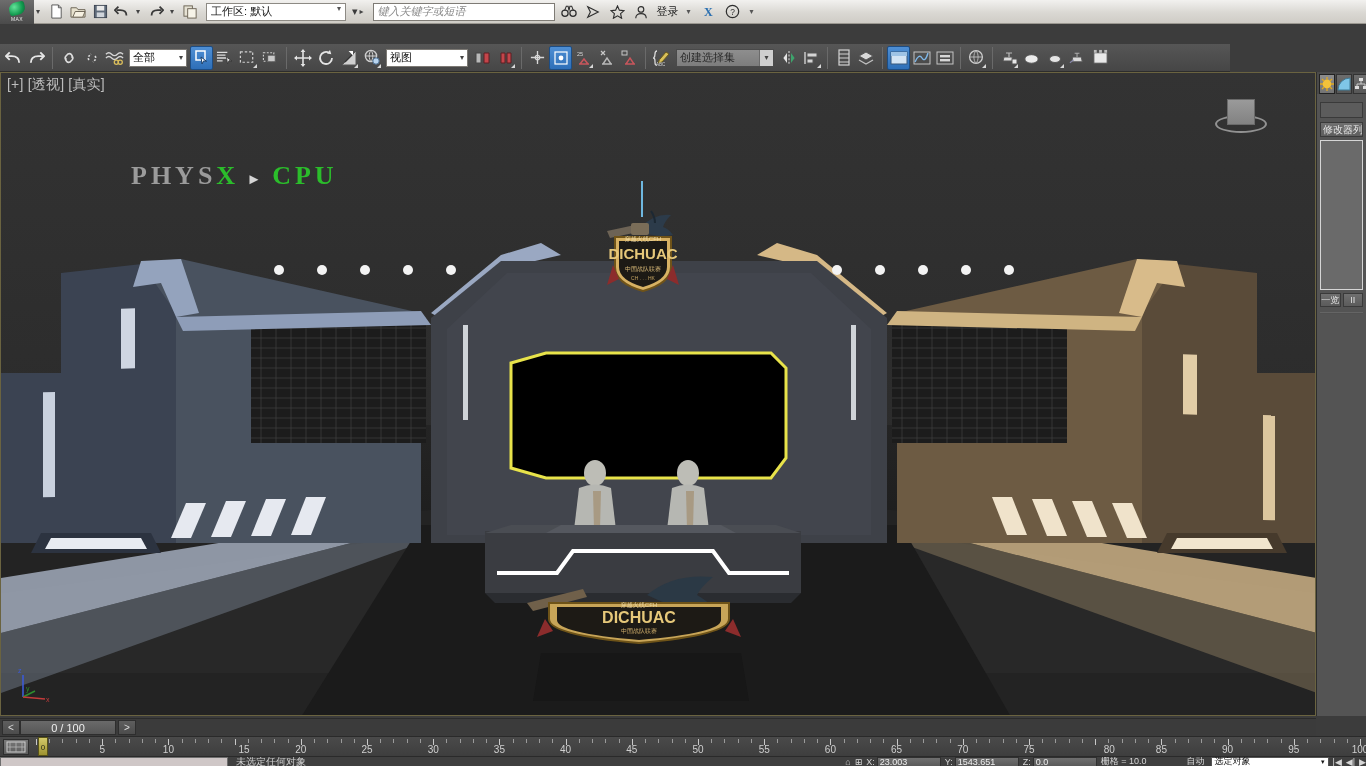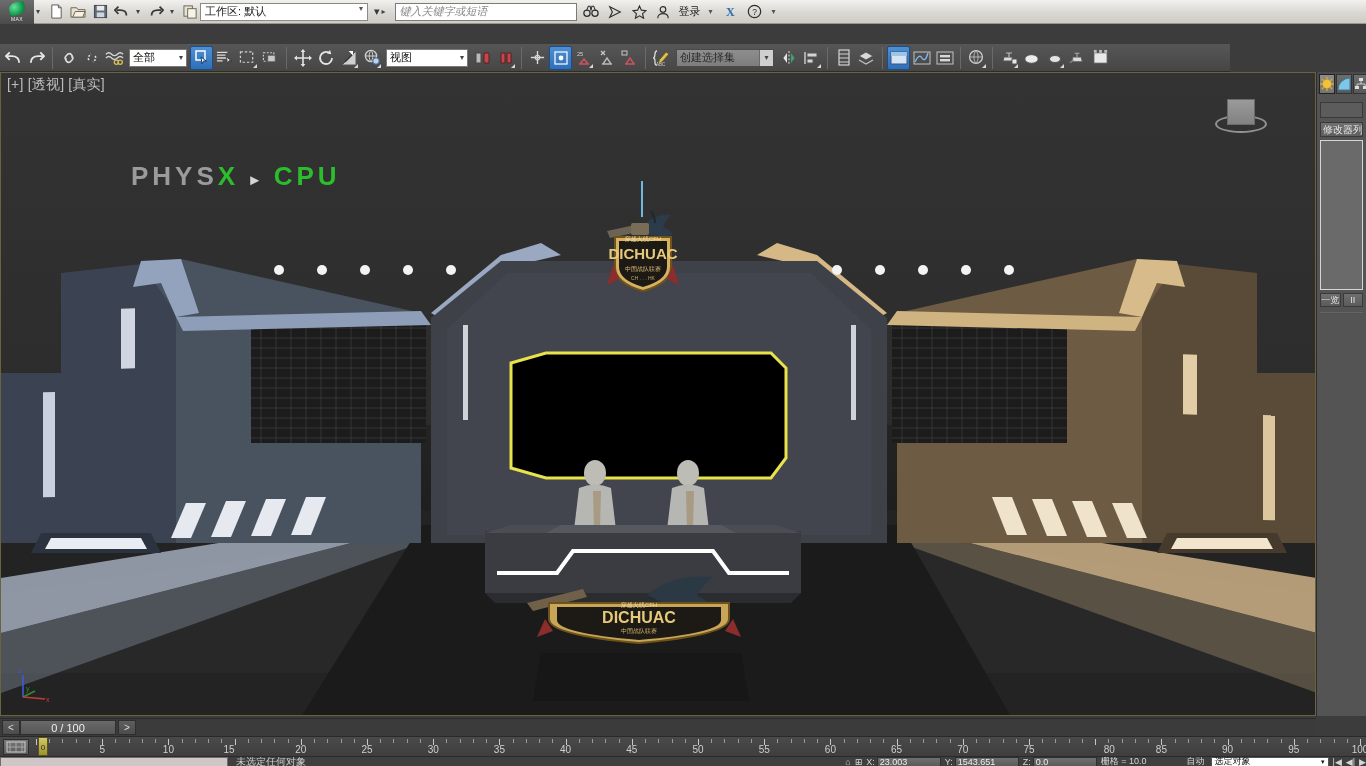--- a/index.html
+++ b/index.html
@@ -34,21 +34,21 @@
   }
   .appbtn .maxtxt { font-size:5px; color:#e8e8e8; letter-spacing:.4px; margin-top:1px;}
   .tb-caret { font-size:8px; color:#444; margin:0 4px 0 2px; }
   .qbar { display:flex; align-items:center; gap:2px; padding-left:2px;}
   .qicon {
     width:20px; height:20px; display:flex; align-items:center; justify-content:center;
     border-radius:2px;
   }
   .qicon svg { display:block; }
   .wsbox {
-    margin-left:0; width:168px; height:18px;
+    margin-left:6px; width:140px; height:18px;
     background:#fff; border:1px solid #8d8a84;
     display:flex; padding:0 4px;
     font-size:11px; color:#1a1a1a;
     position: relative;
   }
   .wsbox .wsarrow { position:absolute; right:4px; font-size:8px; color:#555; }
   .wsmore { margin-left:6px; font-size:11px; color:#3a3a3a; }
   .apptitle {
     flex:1; text-align:center; font-size:14px; color:#1c1c1c;
     letter-spacing:.1px; padding-right:80px;
@@ -114,21 +114,21 @@
   .viewport {
     position:absolute; left:0; top:72px; width:1316px; height:644px;
     background:#2f2f2f; overflow:hidden;
     border:1px solid #6a6340;
   }
   .vp-label {
     position:absolute; left:6px; top:3px; font-size:14px; color:#bdbdbd; z-index:30;
     letter-spacing:.2px;
   }
   .physx { position:absolute; left:130px; top:88px; z-index:30;
-    font-family:Liberation Sans, sans-serif;
+    font-family:Liberation Serif, serif;
     font-size:26px; font-weight:bold; letter-spacing:4px; }
   .physx .g { color:#9b9b9b; }
   .physx .gr { color:#2bbd2b; }
   .physx .ar { color:#d5d5d5; font-size:16px; }
 
   
   .scene { position:absolute; inset:0;
     background:
       linear-gradient(#2b2b2b 0%, #262626 48%, #202020 60%, #1b1b1b 100%);
   }
@@ -924,21 +924,21 @@
         <div class="tick" style="left: 1231.32px;"></div>
         <div class="tick" style="left: 1244.56px;"></div>
         <div class="tick maj" style="left: 1257.8px;"></div>
         <div class="tick" style="left: 1271.04px;"></div>
         <div class="tick" style="left: 1284.28px;"></div>
         <div class="tick" style="left: 1297.52px;"></div>
         <div class="tick" style="left: 1310.76px;"></div>
         <div class="tick maj" style="left: 1324px;"></div>
         <div class="ticklbl" style="left: 66.2px;">5</div>
         <div class="ticklbl" style="left: 132.4px;">10</div>
-        <div class="ticklbl" style="left: 193px;">15</div>
+        <div class="ticklbl" style="left: 208px;">15</div>
         <div class="ticklbl" style="left: 264.8px;">20</div>
         <div class="ticklbl" style="left: 331px;">25</div>
         <div class="ticklbl" style="left: 397.2px;">30</div>
         <div class="ticklbl" style="left: 463.4px;">35</div>
         <div class="ticklbl" style="left: 529.6px;">40</div>
         <div class="ticklbl" style="left: 595.8px;">45</div>
         <div class="ticklbl" style="left: 662px;">50</div>
         <div class="ticklbl" style="left: 728.2px;">55</div>
         <div class="ticklbl" style="left: 794.4px;">60</div>
         <div class="ticklbl" style="left: 860.6px;">65</div>

